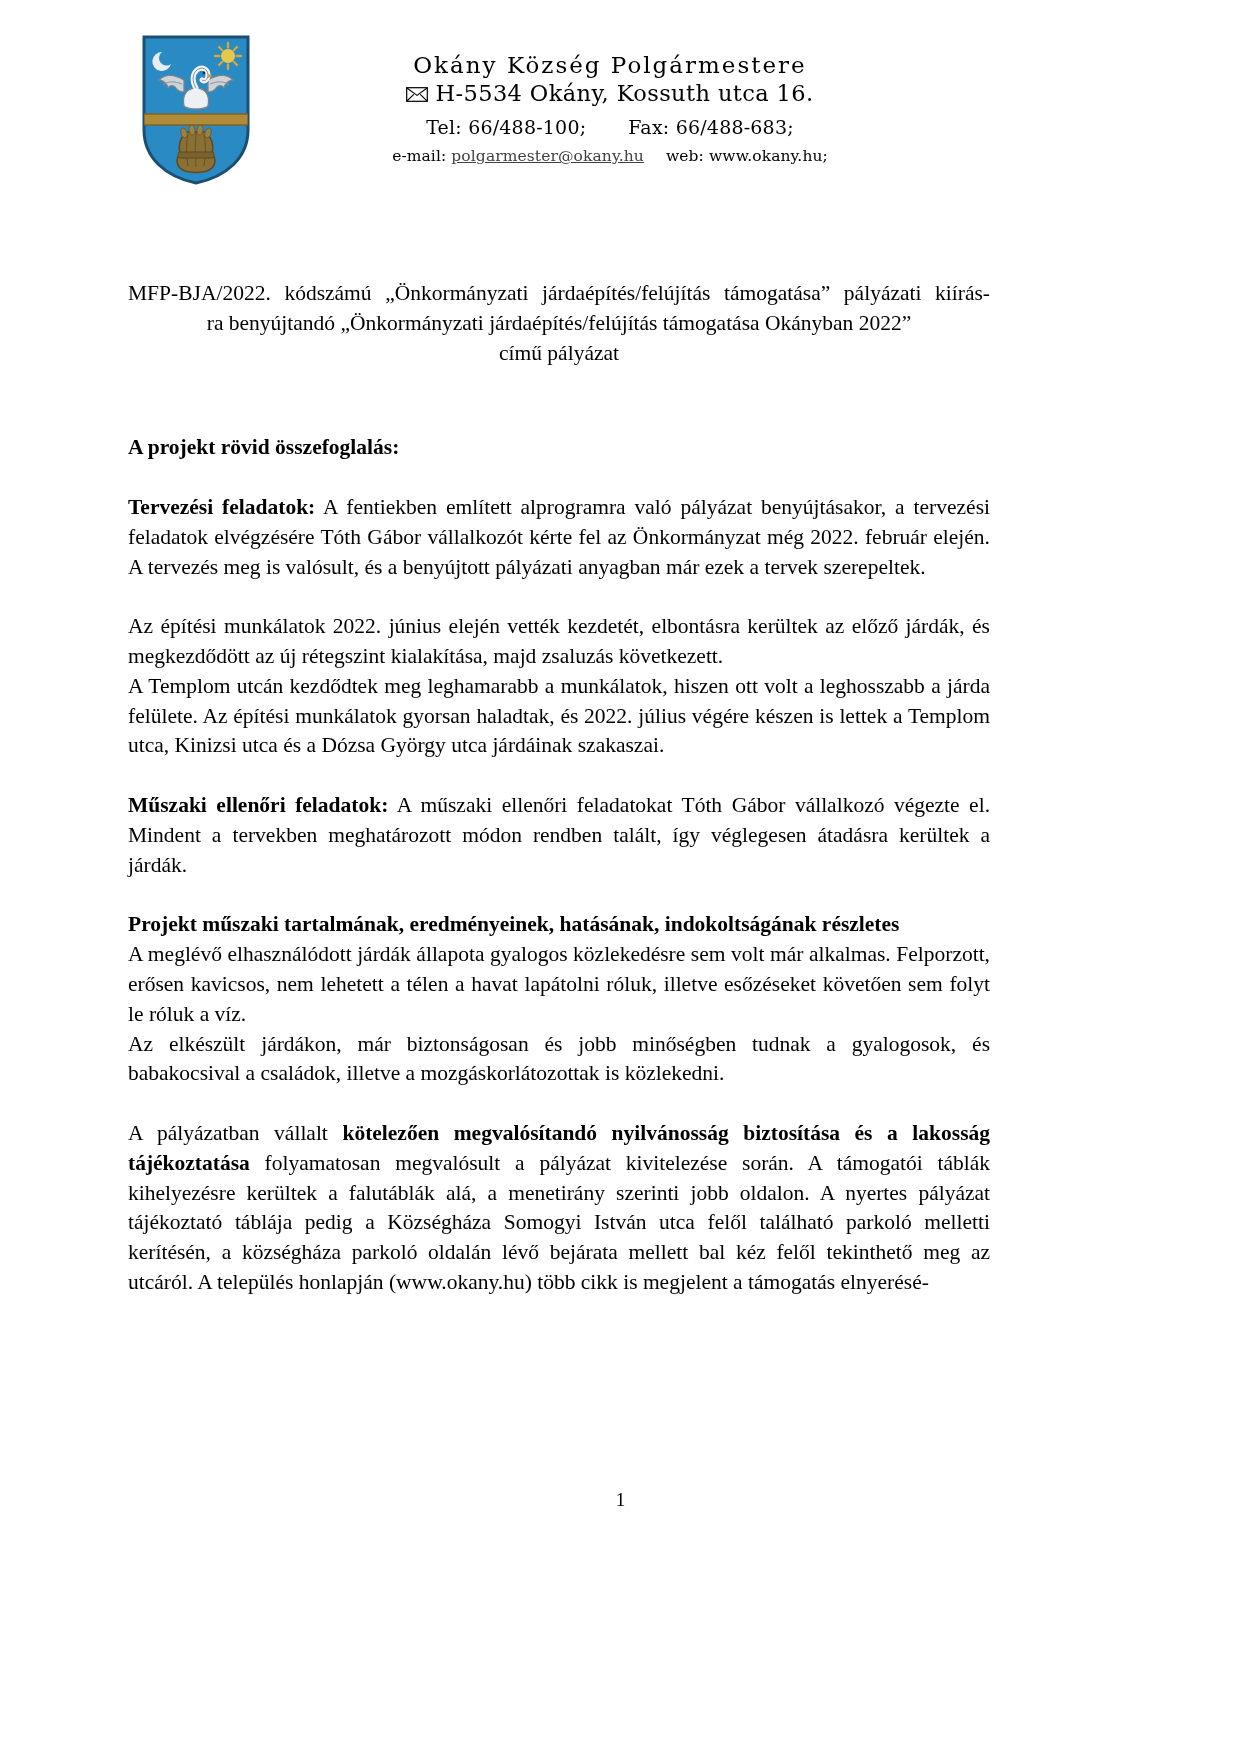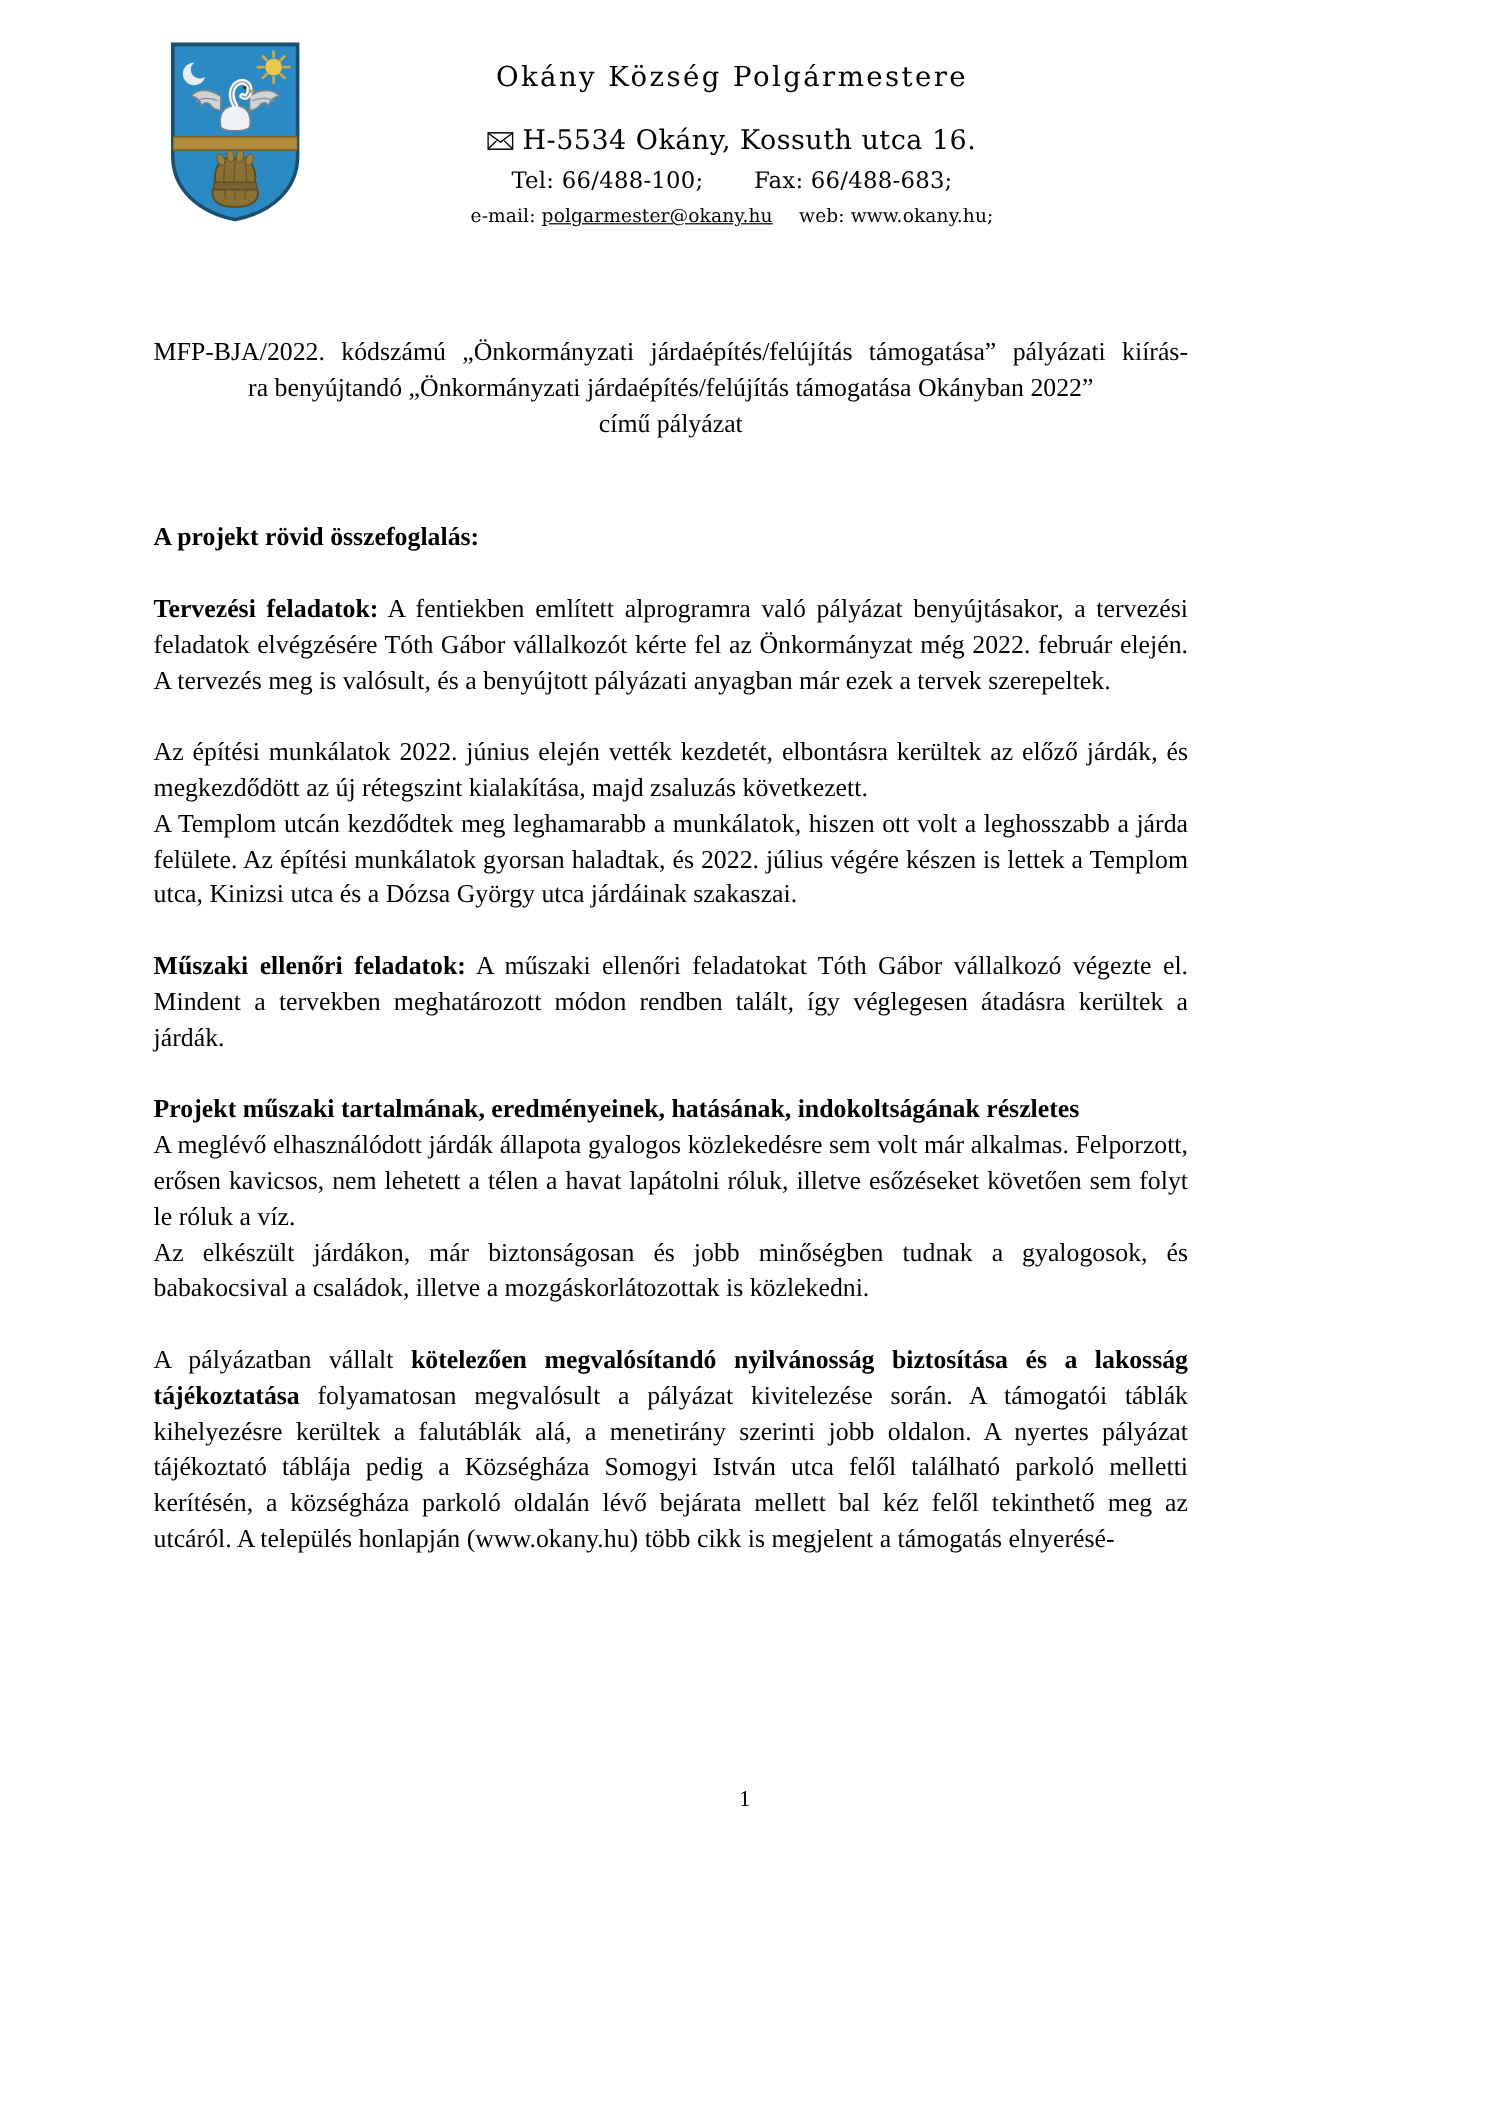--- a/index.html
+++ b/index.html
@@ -58,21 +58,21 @@
     font-family: "DejaVu Serif", serif;
     font-size: 23px;
     letter-spacing: 2.0px;
     line-height: 1.15;
     white-space: nowrap;
   }
   .addr-line {
     font-family: "DejaVu Serif", serif;
     font-size: 22.5px;
     letter-spacing: 0.4px;
-    margin-top: 26px;
+    margin-top: 2px;
     white-space: nowrap;
   }
   .env-icon {
     display: inline-block;
     vertical-align: -1px;
     margin-right: 7px;
   }
   .tel-line {
     font-family: "DejaVu Serif", serif;
     font-size: 19px;
@@ -82,21 +82,21 @@
   }
   .tel-gap { display: inline-block; width: 42px; }
   .mail-line {
     font-family: "DejaVu Serif", serif;
     font-size: 15.5px;
     letter-spacing: 0.1px;
     margin-top: 9px;
     white-space: nowrap;
   }
   .mail-link {
-    color: #000000;
+    color: #404040;
     text-decoration: underline;
   }
   .web-gap { display: inline-block; width: 22px; }
 
   
   .doc-body {
     position: absolute;
     left: 128px;
     top: 278px;
     width: 862px;

